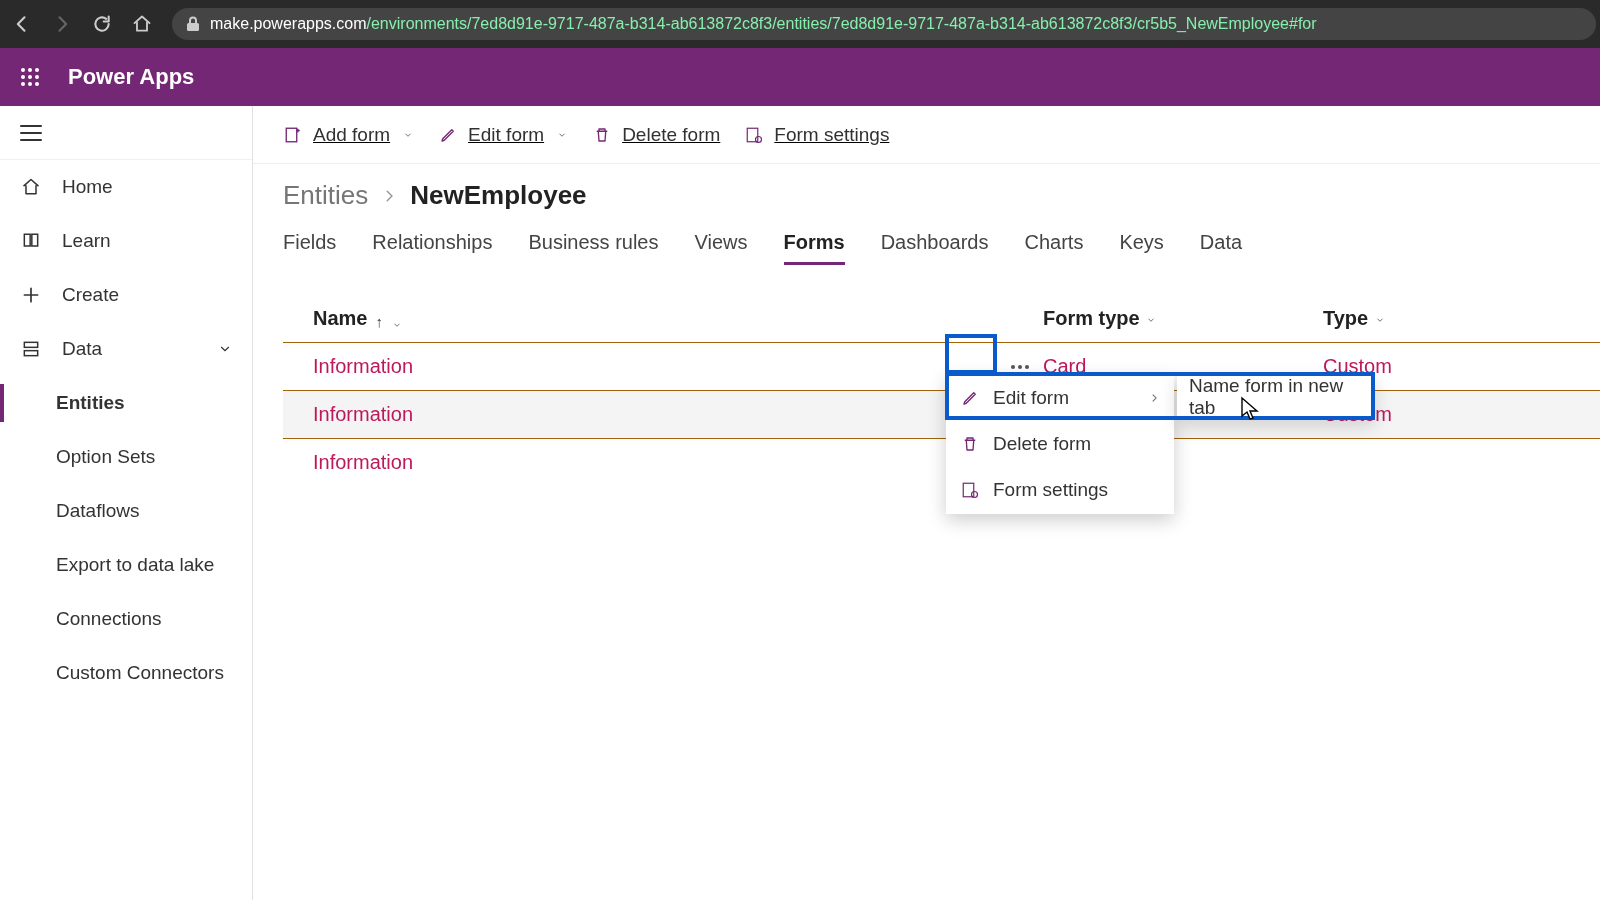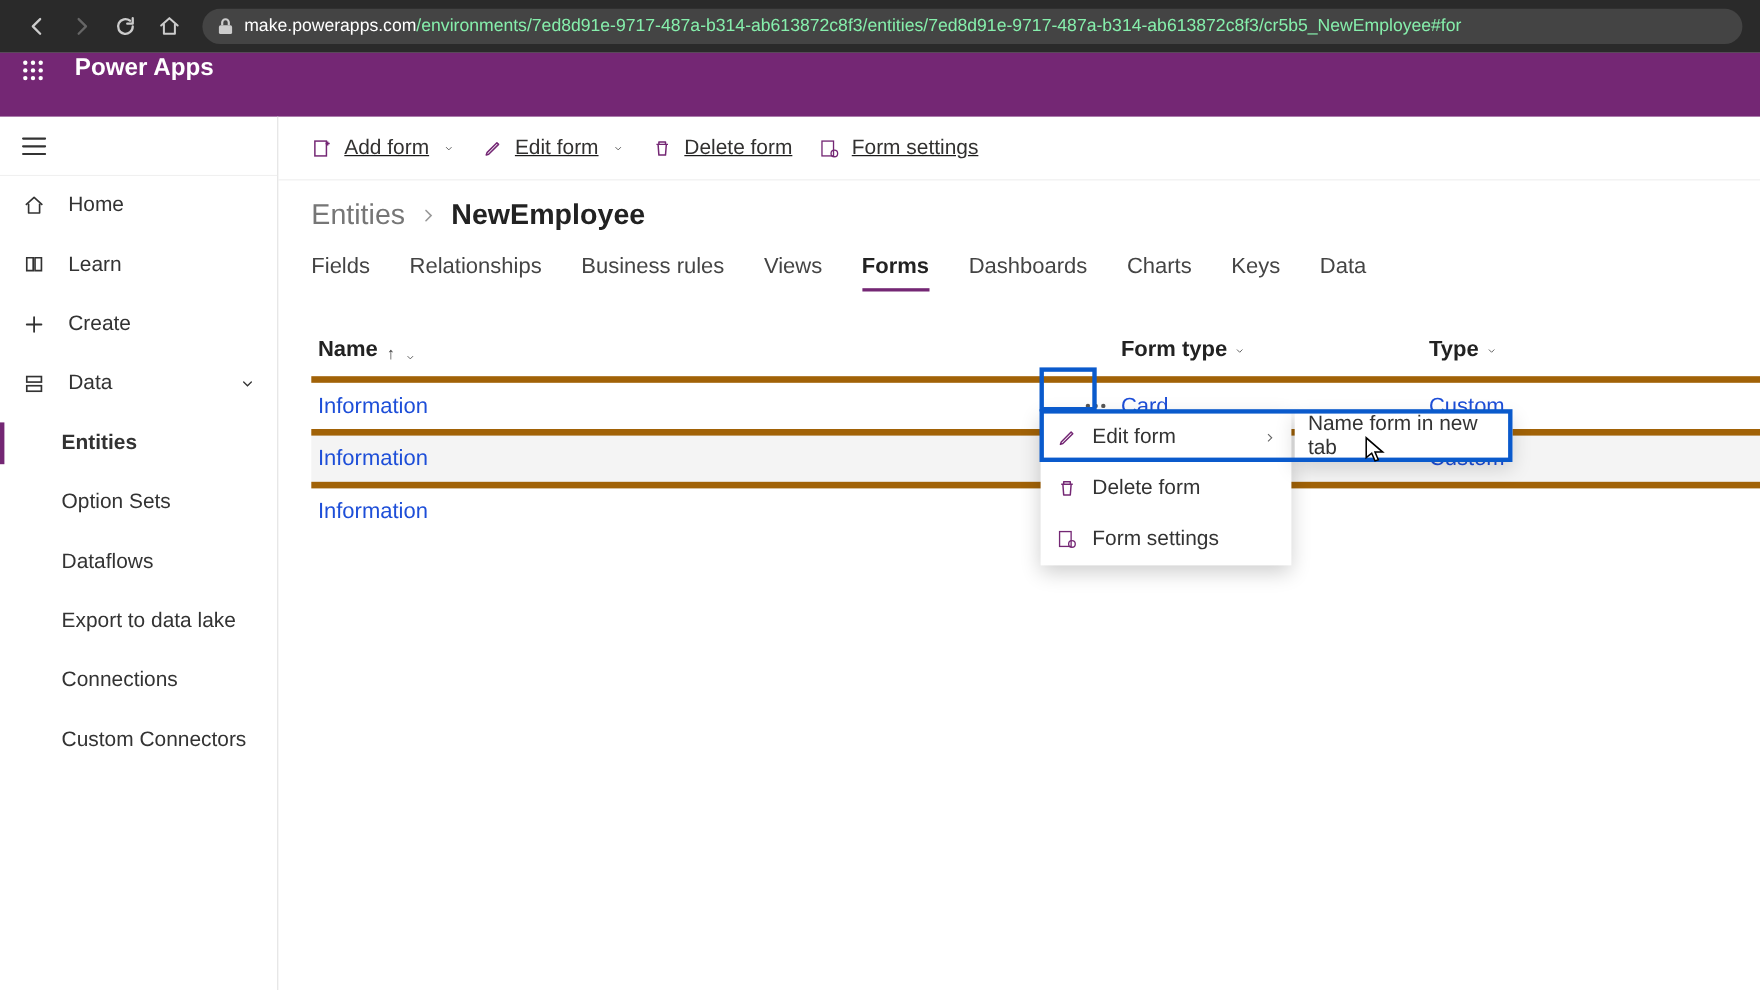--- a/index.html
+++ b/index.html
@@ -1,28 +1,28 @@
 <!DOCTYPE html>
 <html><head>
 <meta charset="utf-8">
 <style>
 * { margin: 0; padding: 0; box-sizing: border-box; font-family: "Segoe UI", Arial, sans-serif; }
 body { background: #fff; width: 1600px; height: 900px; overflow: hidden; position: relative; }
 
 
-.browser-bar { height: 48px; background: #2a2a2a; display: flex; align-items: center; padding: 0 16px; gap: 4px; }
+.browser-bar { height: 48px; background: #2a2a2a; display: flex; align-items: center; padding: 0 4px; gap: 4px; }
 .nav-btn { width: 36px; height: 36px; display: flex; align-items: center; justify-content: center; color: #ccc; border-radius: 18px; }
 .nav-btn.disabled { color: #666; }
 .url-bar { flex: 1; display: flex; align-items: center; background: #444; height: 32px; border-radius: 16px; padding: 0 14px; margin-left: 8px; color: #ccc; font-size: 16px; overflow: hidden; white-space: nowrap; }
 .url-domain { color: #fff; }
 .url-path { color: #86efac; }
 .lock-icon { margin-right: 10px; }
 
 
-.app-header { height: 58px; background: #742774; display: flex; align-items: flex-start; padding: 0 14px; }
+.app-header { height: 58px; background: #742774; display: flex; align-items: center; padding: 0 14px; }
 .waffle { width: 32px; height: 32px; display: flex; align-items: center; justify-content: center; }
 .app-title { color: #fff; font-size: 22px; font-weight: 600; margin-left: 22px; }
 
 
 .main { display: flex; height: calc(900px - 48px - 58px); }
 
 
 .sidebar { width: 253px; border-right: 1px solid #e1e1e1; display: flex; flex-direction: column; }
 .hamburger-row { height: 54px; display: flex; align-items: center; padding: 0 20px; border-bottom: 1px solid #f0f0f0; }
 .side-item { height: 54px; display: flex; align-items: center; padding: 0 20px; font-size: 19px; color: #333; gap: 20px; position: relative; }
@@ -49,25 +49,25 @@
 
 .tabs { display: flex; gap: 36px; padding: 0 30px; font-size: 20px; color: #444; }
 .tab { padding: 10px 0; position: relative; }
 .tab.active { color: #222; font-weight: 600; }
 .tab.active::after { content: ""; position: absolute; left: 0; right: 0; bottom: -1px; height: 3px; background: #742774; }
 
 
 .table-wrap { padding: 30px 0 0 30px; }
 .thead, .trow { display: flex; align-items: center; height: 48px; font-size: 20px; }
 .thead { font-weight: 600; color: #222; }
-.col-name { width: 690px; padding-left: 6px; display: flex; align-items: flex-end; gap: 8px;}
+.col-name { width: 690px; padding-left: 6px; display: flex; align-items: flex-end; gap: 8px; margin-left: 24px;}
 .col-menu { width: 46px; display: flex; justify-content: center; }
 .col-ft { width: 280px; }
 .col-type { width: 200px; }
-.trow { color: #1d4ed8; border-top: 6px solid #a16207; }
+.trow { color: #be185d; border-top: 1px solid #a16207; }
 .trow.selected { background: #f4f4f4; }
 .sort-arrow { font-size: 15px; color: #444; }
 .col-chev { font-size: 14px; color: #444; }
 
 
 .ctx-menu { position: absolute; top: 268px; left: 693px; width: 228px; background: #fff; border: 1px solid #0066cc00; box-shadow: 0 6px 18px rgba(0,0,0,0.2); z-index: 10; }
 .ctx-item { display: flex; align-items: center; height: 46px; padding: 0 14px; font-size: 19px; color: #333; gap: 14px; position: relative; }
 .ctx-item .ctx-chev { margin-left: auto; font-size: 14px; color: #666;}
 .ctx-sub { position: absolute; left: 924px; top: 268px; width: 198px; height: 46px; background: #fff; box-shadow: 0 6px 18px rgba(0,0,0,0.15); z-index: 11; display: flex; align-items: center; padding: 0 12px; font-size: 19px; color: #333;}
 

